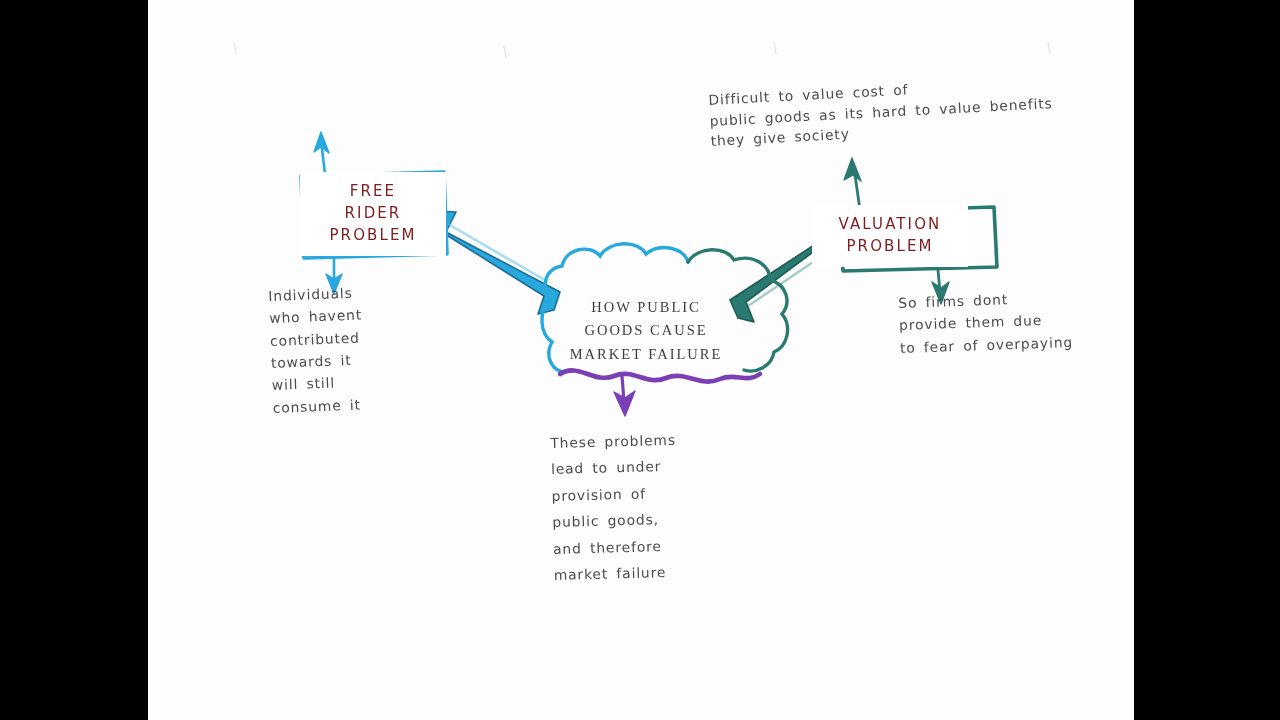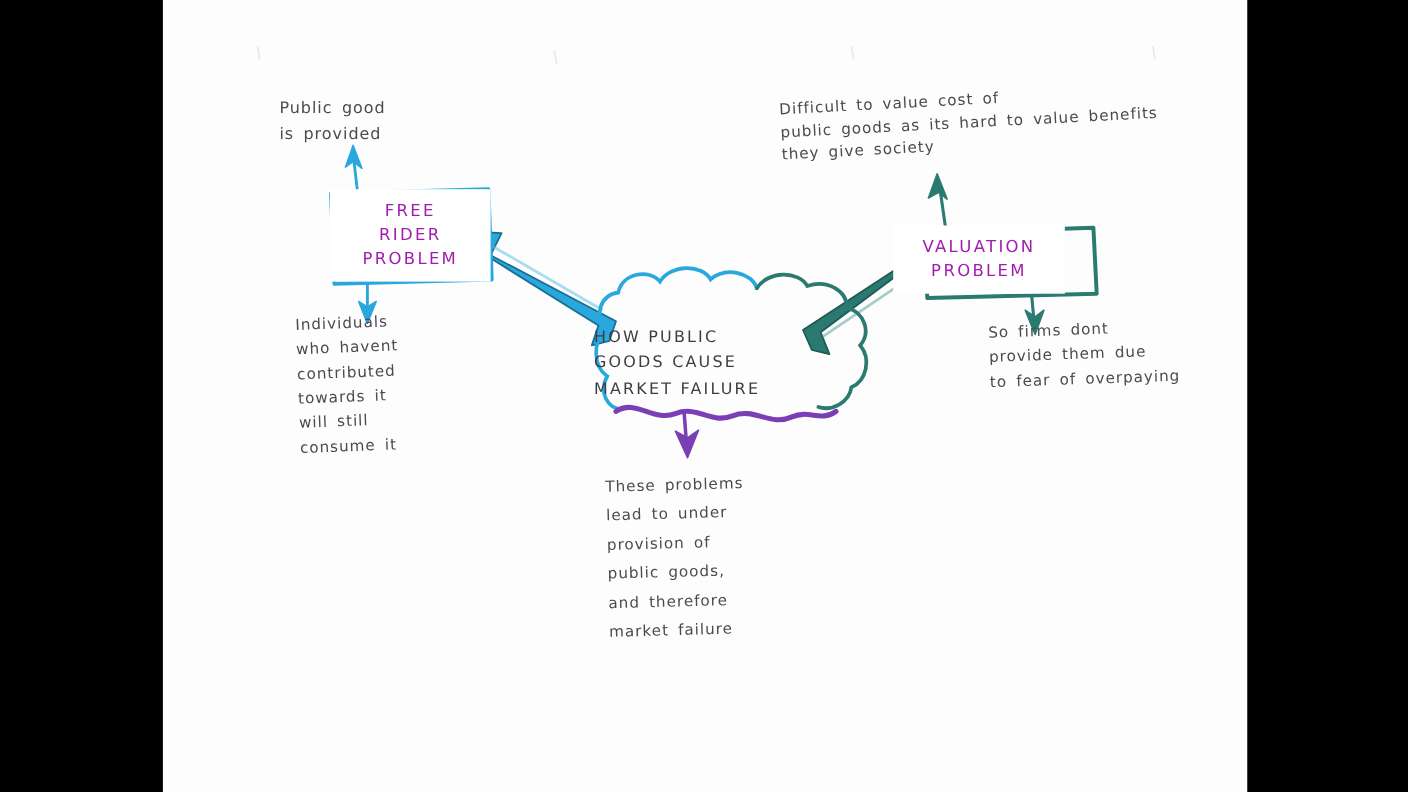--- a/index.html
+++ b/index.html
@@ -51,21 +51,21 @@
   
   .nodebox {
     position: absolute;
     background: #ffffff;
     display: flex;
     align-items: center;
     justify-content: center;
     text-align: center;
   }
   .nodebox .lbl {
-    color: #a21caf;
+    color: #7f1d1d;
     font-size: 15px;
     letter-spacing: 2.1px;
     line-height: 1.45;
     white-space: pre-line;
     font-family: "DejaVu Sans", sans-serif;
   }
   #box-free {
     left: 152px;
     top: 172px;
     width: 146px;
@@ -77,27 +77,28 @@
     width: 156px;
     height: 62px;
   }
 
   
   #cloud-label {
     position: absolute;
     left: 392px;
     top: 296px;
     width: 212px;
-    text-align: left;
+    text-align: center;
     color: #3d3d45;
     font-size: 14.5px;
     letter-spacing: 2.0px;
     line-height: 1.62;
     white-space: pre-line;
     pointer-events: none;
+    font-family: Liberation Serif, serif;
   }
 
   svg.layer {
     position: absolute;
     left: 0;
     top: 0;
     width: 986px;
     height: 720px;
     overflow: visible;
   }
@@ -184,22 +185,20 @@
 
     <div class="nodebox" id="box-valuation">
       <div class="lbl">VALUATION
 PROBLEM</div>
     </div>
 
     <div id="cloud-label">HOW PUBLIC
 GOODS CAUSE
 MARKET FAILURE</div>
 
-    <div class="hw" style="left:106px; top:88px;">Public good
-is provided</div>
 
     <div class="hw small" style="left:120px; top:285px; transform: rotate(-2.2deg);">Individuals
 who havent
 contributed
 towards it
 will still
 consume it</div>
 
     <div class="hw small" style="left:560px; top:90px; width:420px; transform: rotate(-3deg); line-height:1.5;">Difficult  to  value  cost  of
 public goods as its hard to value benefits

